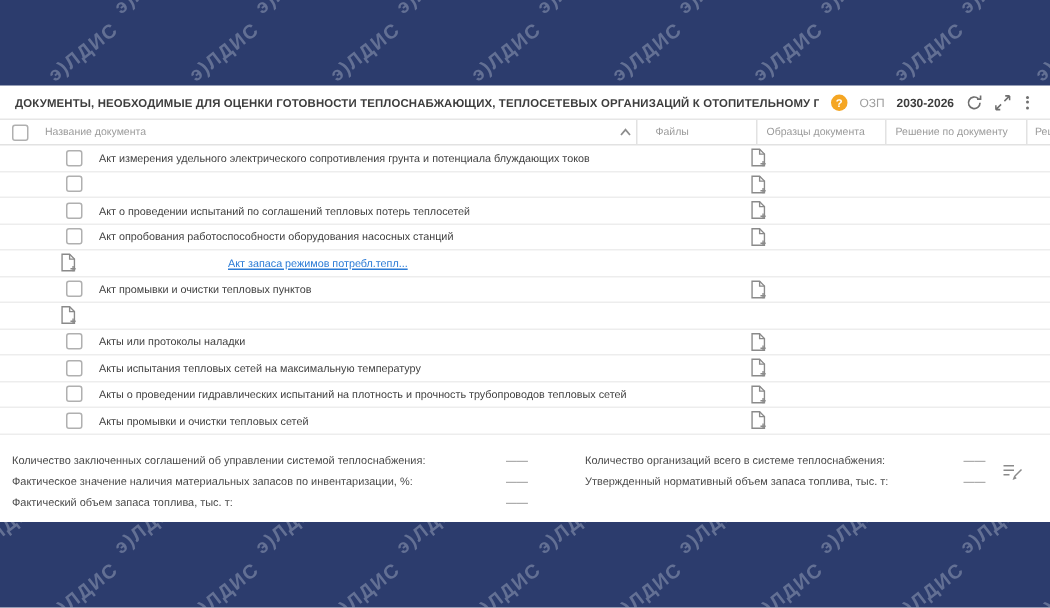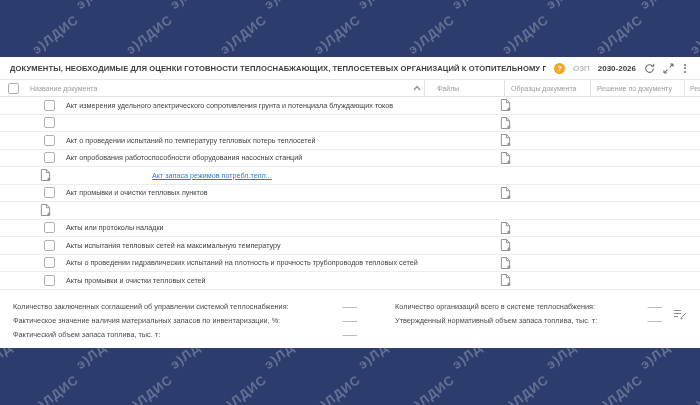--- a/index.html
+++ b/index.html
@@ -75,21 +75,21 @@
   .cell-name { width:424px; padding-left:8px; }
   .doc-name { margin-left:11px; white-space:nowrap; overflow:hidden; }
   .cell-files { width:80px; padding-left:4px; }
   .file-add { display:flex; cursor:pointer; }
   .cell-samples { width:86px; padding-left:0; overflow:visible; }
   .sample-link {
     color:#2b7bd6; text-decoration:underline; white-space:nowrap; cursor:pointer;
     font-size:7.2px;
   }
   
-  .stats { display:flex; padding:10px 8px 0 8px; font-size:7.3px; color:#4a4a4a;justify-content:center; }
+  .stats { display:flex; padding:10px 8px 0 8px; font-size:7.3px; color:#4a4a4a; }
   .stats-col-left { width:344px; }
   .stats-col-right { width:267px; margin-left:38px; }
   .stat-row { height:14px; display:flex; align-items:center; }
   .stat-label { flex:1; white-space:nowrap; overflow:hidden; }
   .stat-value { color:#7a7a7a; margin-left:6px; }
   .edit-note { margin-left:11px; margin-top:8px; cursor:pointer; }
   
   .fab {
     position:absolute; left:651px; top:285px;
     width:42px; height:42px; border-radius:50%;
@@ -262,21 +262,21 @@
         </span>
       </div>
       <div class="cell cell-samples">
         
       </div>
     </div>
 
     <div class="t-row">
       <div class="cell cell-name">
         <span class="checkbox"></span>
-        <span class="doc-name">Акт о проведении испытаний по температуру тепловых потерь теплосетей</span>
+        <span class="doc-name">Акт о проведении испытаний по соглашений тепловых потерь теплосетей</span>
       </div>
       <div class="cell cell-files">
         <span class="file-add">
           <svg width="11" height="14" viewBox="0 0 12 14">
               <path d="M1.5 1 H7 L10.5 4.5 V13 H1.5 Z" fill="none" stroke="#8a8a8a" stroke-width="1"></path>
               <path d="M7 1 V4.5 H10.5" fill="none" stroke="#8a8a8a" stroke-width="1"></path>
               <path d="M9.5 9.6 V13.4 M7.6 11.5 H11.4" fill="none" stroke="#8a8a8a" stroke-width="1"></path>
             </svg>
         </span>
       </div>

